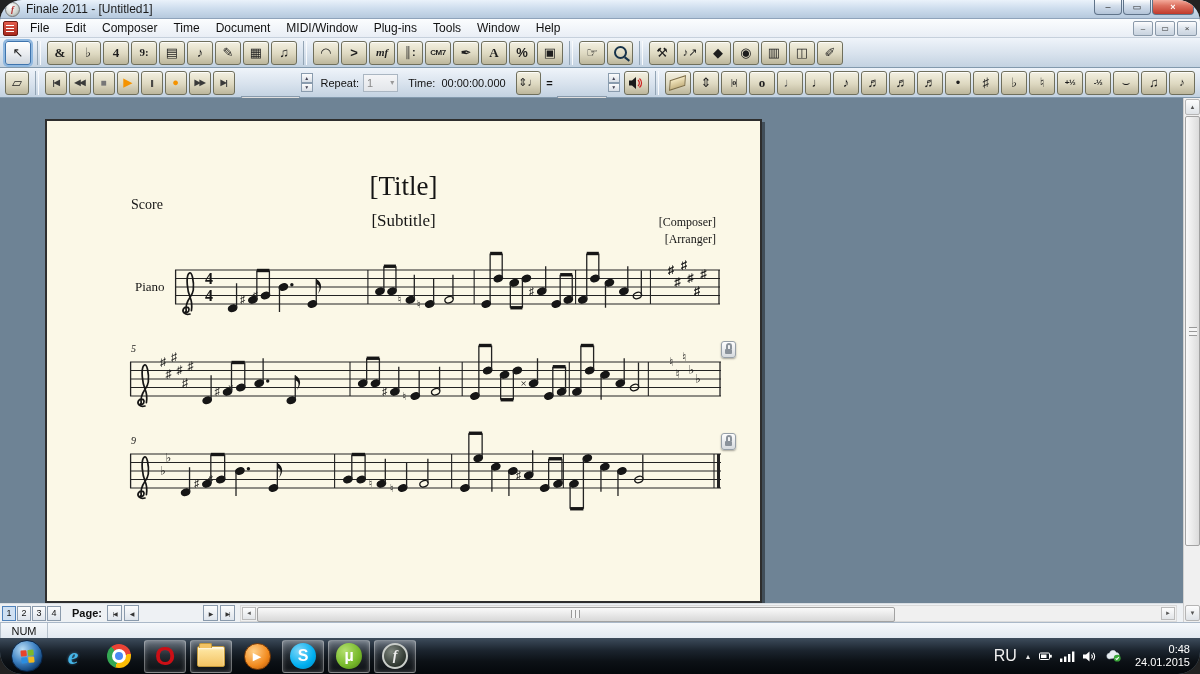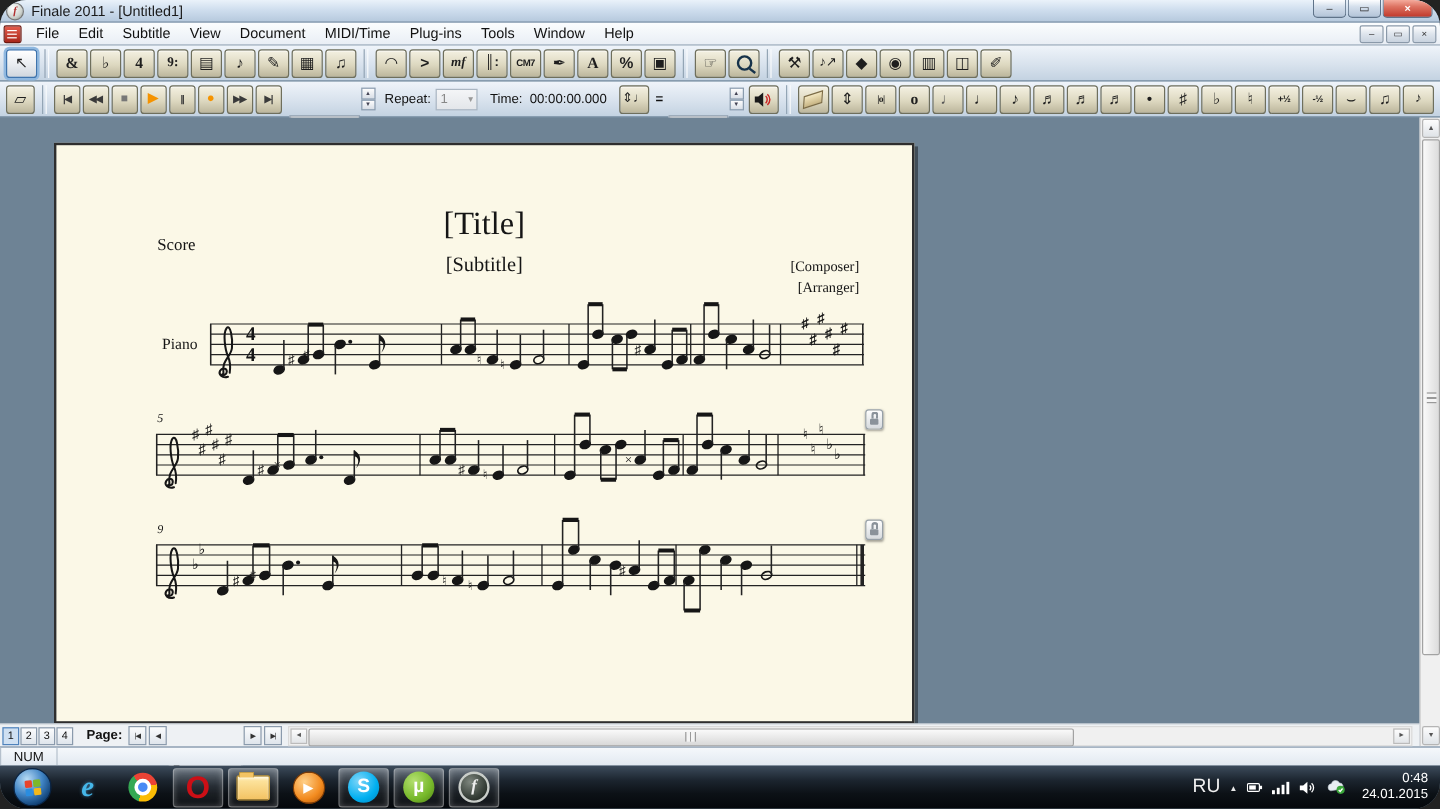--- a/index.html
+++ b/index.html
@@ -160,24 +160,24 @@
       <div class="win-btn">▭</div>
       <div class="win-btn close">×</div>
     </div>
   </div>
 
   <div class="menubar">
     <span class="mdi-doc-icon"></span>
     <div id="menu-items" style="display:flex;">
         <span class="menu-item">File</span>
         <span class="menu-item">Edit</span>
-        <span class="menu-item">Subtitle</span>
-        <span class="menu-item">View</span>
+        <span class="menu-item">Composer</span>
+        <span class="menu-item">Time</span>
         <span class="menu-item">Document</span>
-        <span class="menu-item">MIDI/Time</span>
+        <span class="menu-item">MIDI/Window</span>
         <span class="menu-item">Plug-ins</span>
         <span class="menu-item">Tools</span>
         <span class="menu-item">Window</span>
         <span class="menu-item">Help</span>
       </div>
     <div class="mdi-controls">
       <div class="mdi-btn">–</div>
       <div class="mdi-btn">▭</div>
       <div class="mdi-btn">×</div>
     </div>

